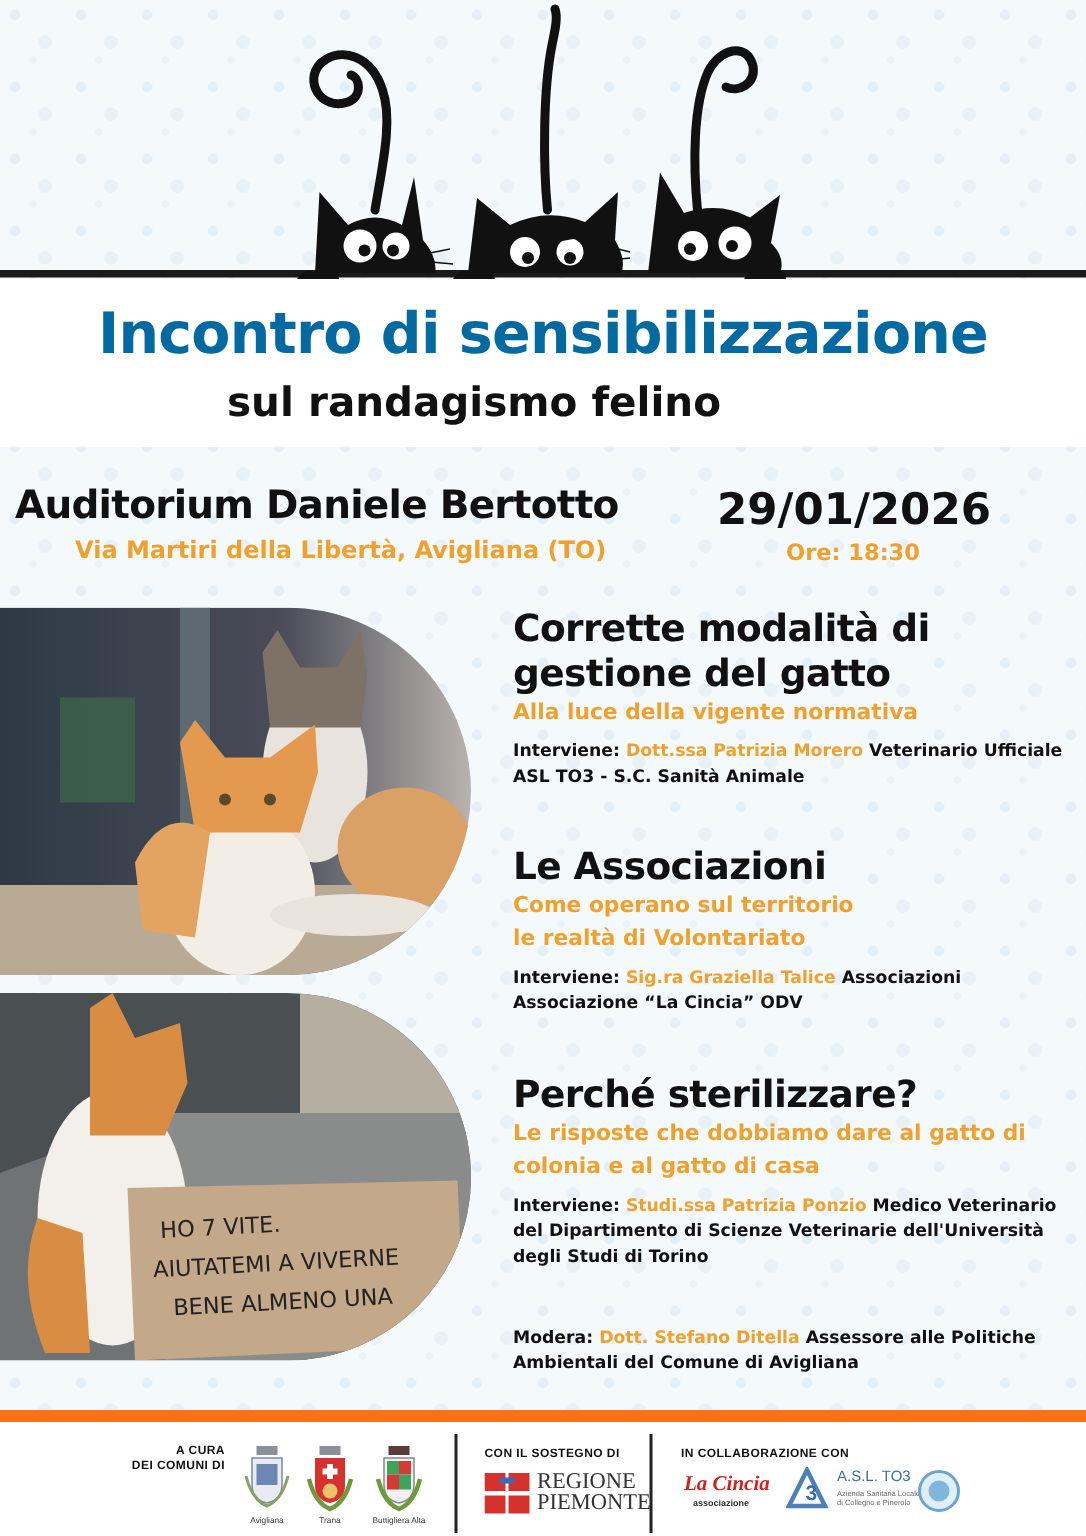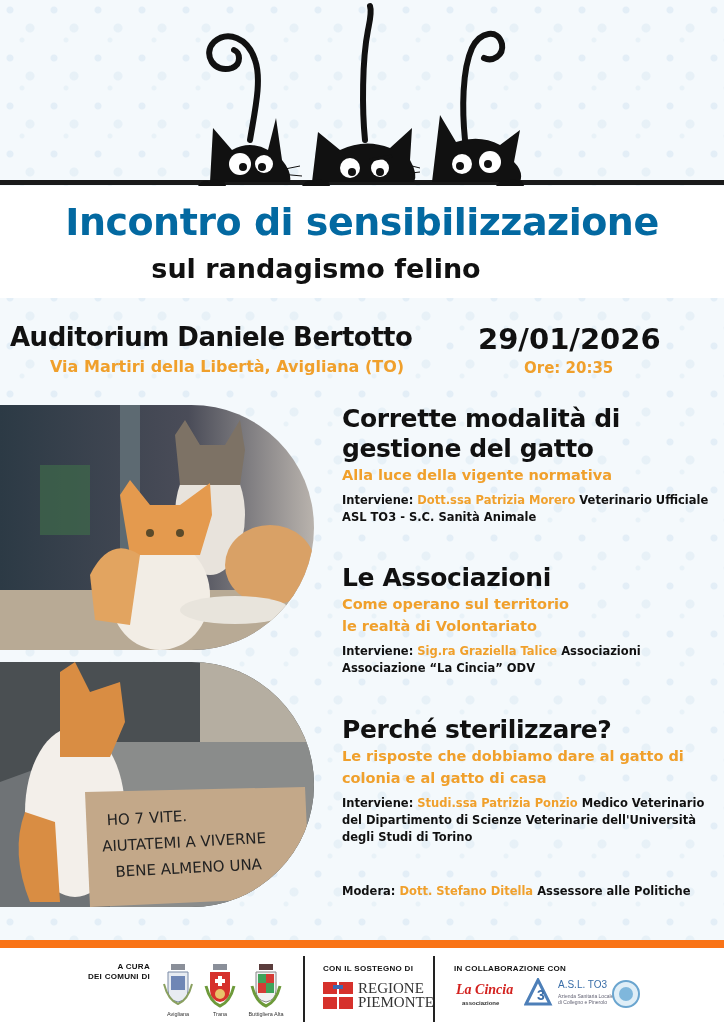--- a/index.html
+++ b/index.html
@@ -113,21 +113,21 @@
   </svg>
 </div>
 
 <div class="titleband"></div>
 <div class="title-main">Incontro di sensibilizzazione</div>
 <div class="title-sub">sul randagismo felino</div>
 
 <div class="venue-name">Auditorium Daniele Bertotto</div>
 <div class="venue-addr">Via Martiri della Libertà, Avigliana (TO)</div>
 <div class="date">29/01/2026</div>
-<div class="time">Ore: 20:35</div>
+<div class="time">Ore: 18:30</div>
 
 <div class="photo photo1">
   <svg width="314" height="245" viewBox="0 0 314 245">
     <defs>
       <linearGradient id="bg1" x1="0" y1="0" x2="1" y2="0">
         <stop offset="0" stop-color="#2c3a45"></stop>
           <stop offset="0.6" stop-color="#4a4c58"></stop>
           <stop offset="1" stop-color="#b9b3ad"></stop>
       </linearGradient>
     </defs>
@@ -212,20 +212,21 @@
     <span>del Dipartimento di Scienze Veterinarie dell'Università</span><br>
     <span>degli Studi di Torino</span>
   </div>
 </div>
 
 <div class="section" style="top:877px;">
   <div class="sec-speaker">
     <span>Modera:</span>
     <span class="hl">Dott. Stefano Ditella</span>
     <span>Assessore alle Politiche</span><br>
+    <span>Ambientali del Comune di Avigliana</span>
   </div>
 </div>
 
 <div class="footer">
   <div class="f-label" style="left:100px;top:14px;text-align:right;width:50px;">
     <div>A CURA</div>
     <div style="white-space:nowrap;margin-left:-20px;">DEI COMUNI DI</div>
   </div>
 
   <svg class="crest" style="left:162px;" viewBox="0 0 32 44">

